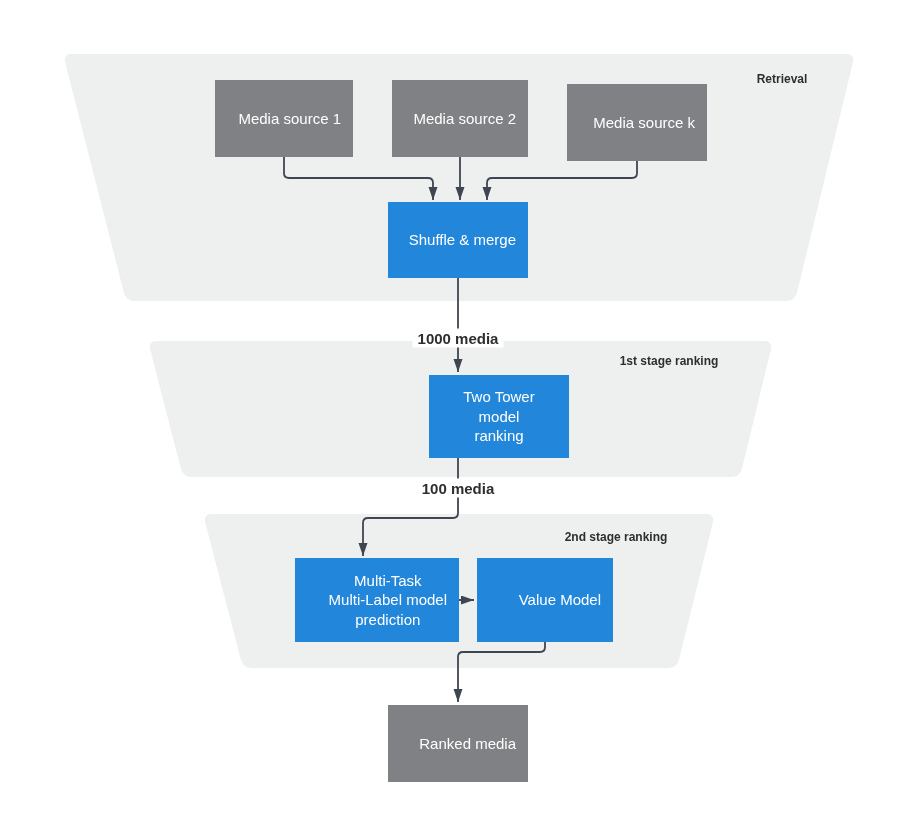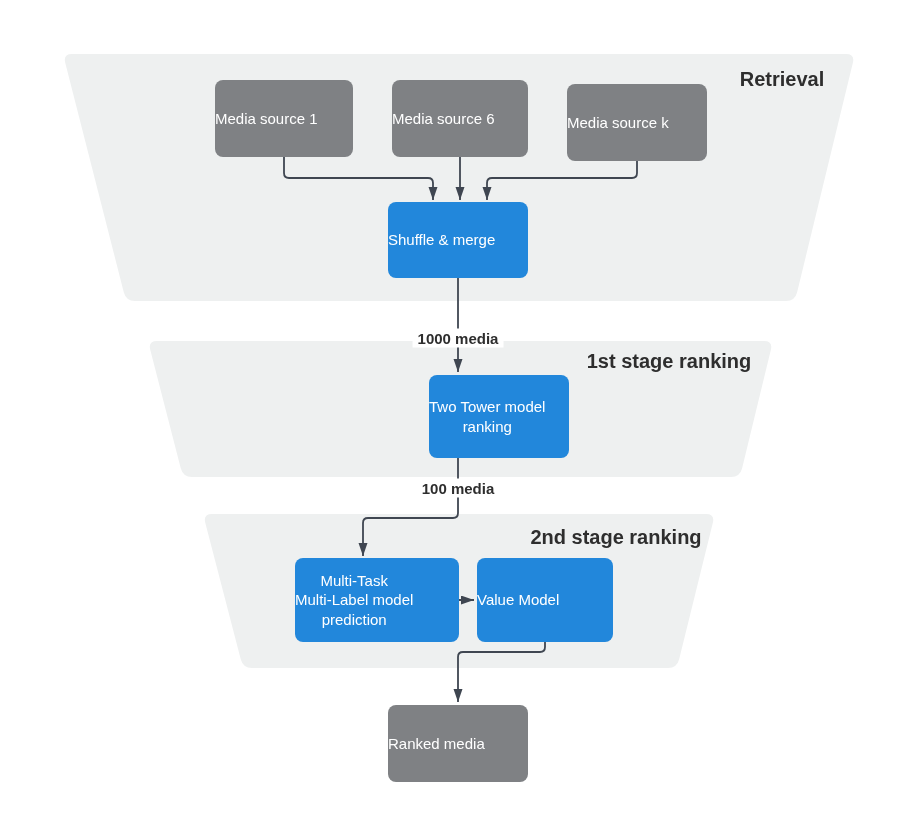--- a/index.html
+++ b/index.html
@@ -17,35 +17,35 @@
     width:916px;height:839px;
     background:var(--page-bg);
     font-family:"Liberation Sans", sans-serif;
     overflow:hidden;
   }
   .canvas svg{position:absolute;left:0;top:0;}
   .section-shape{fill:var(--section-bg);stroke:none;}
   .connector{fill:none;stroke:var(--connector);stroke-width:1.8;}
   .node{
     position:absolute;
-    display:flex;align-items:center;justify-content:flex-start;
-    border-radius:8px;
+    display:flex;align-items:center;justify-content:flex-end;
+    border-radius:0;
     color:var(--node-text);
     font-size:15px;line-height:1.3;
     text-align:center;
     white-space:pre-line;
     box-sizing:border-box;
-    padding:4px 0;
+    padding:4px 12px;
   }
   .node.gray{background:var(--source-node);}
   .node.blue{background:var(--process-node);}
   .section-label{
     position:absolute;
     transform:translate(-50%,-50%);
-    font-size:20px;font-weight:bold;
+    font-size:12px;font-weight:bold;
     color:var(--label-text);
     white-space:nowrap;
   }
   .edge-label{
     position:absolute;
     transform:translate(-50%,-50%);
     font-size:15px;font-weight:bold;
     color:var(--label-text);
     background:var(--page-bg);
     padding:1px 5px;
@@ -78,21 +78,21 @@
   </svg>
 
   <div class="section-label" style="left:782px;top:79px;">Retrieval</div>
   <div class="section-label" style="left:669px;top:361px;">1st stage ranking</div>
   <div class="section-label" style="left:616px;top:537px;">2nd stage ranking</div>
 
   <div class="node gray" style="left:215px;top:80px;width:138px;height:77px;">
     <span>Media source 1</span>
   </div>
   <div class="node gray" style="left:392px;top:80px;width:136px;height:77px;">
-    <span>Media source 6</span>
+    <span>Media source 2</span>
   </div>
   <div class="node gray" style="left:567px;top:84px;width:140px;height:77px;">
     <span>Media source k</span>
   </div>
   <div class="node blue" style="left:388px;top:202px;width:140px;height:76px;">
     <span>Shuffle &amp; merge</span>
   </div>
   <div class="node blue" style="left:388px;top:375px;width:140px;height:83px;margin-left:41px;">
     <span>Two Tower model
 ranking</span>

